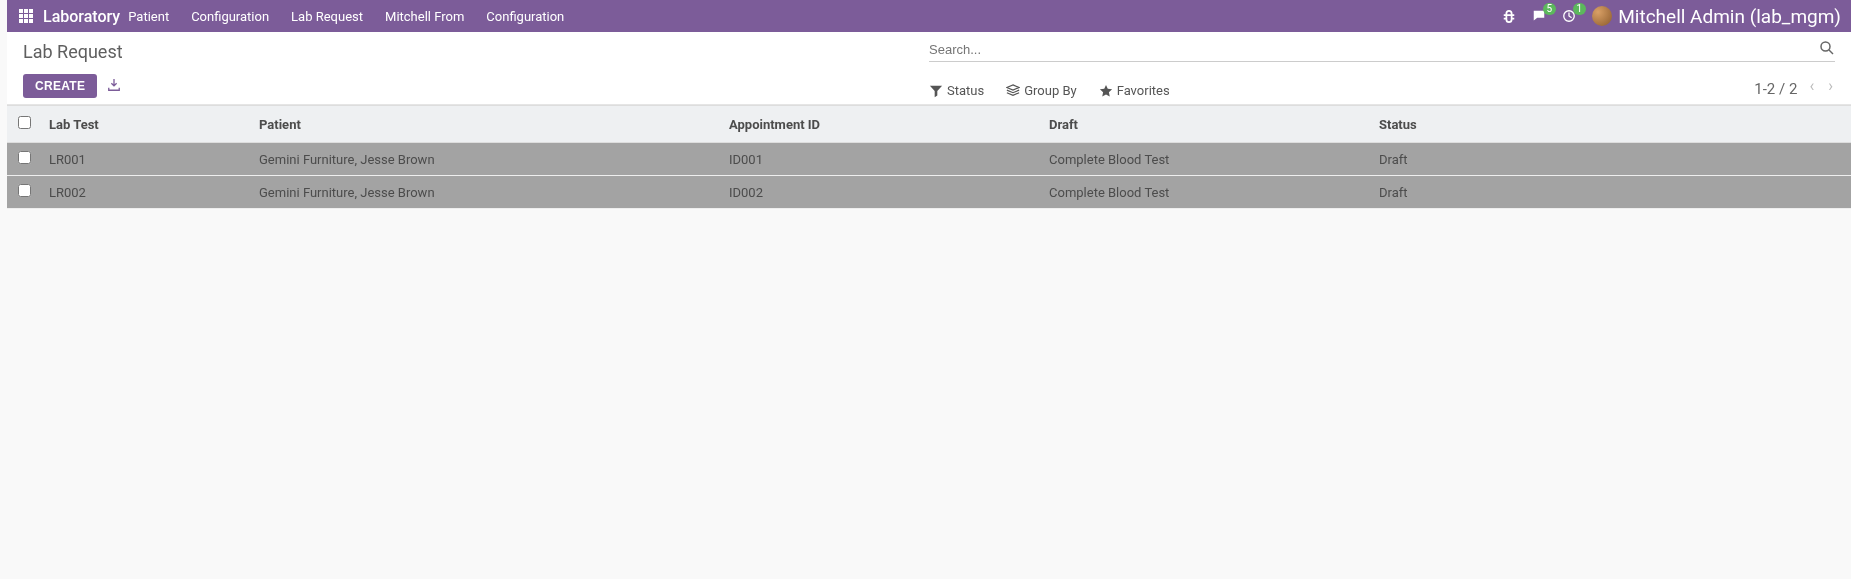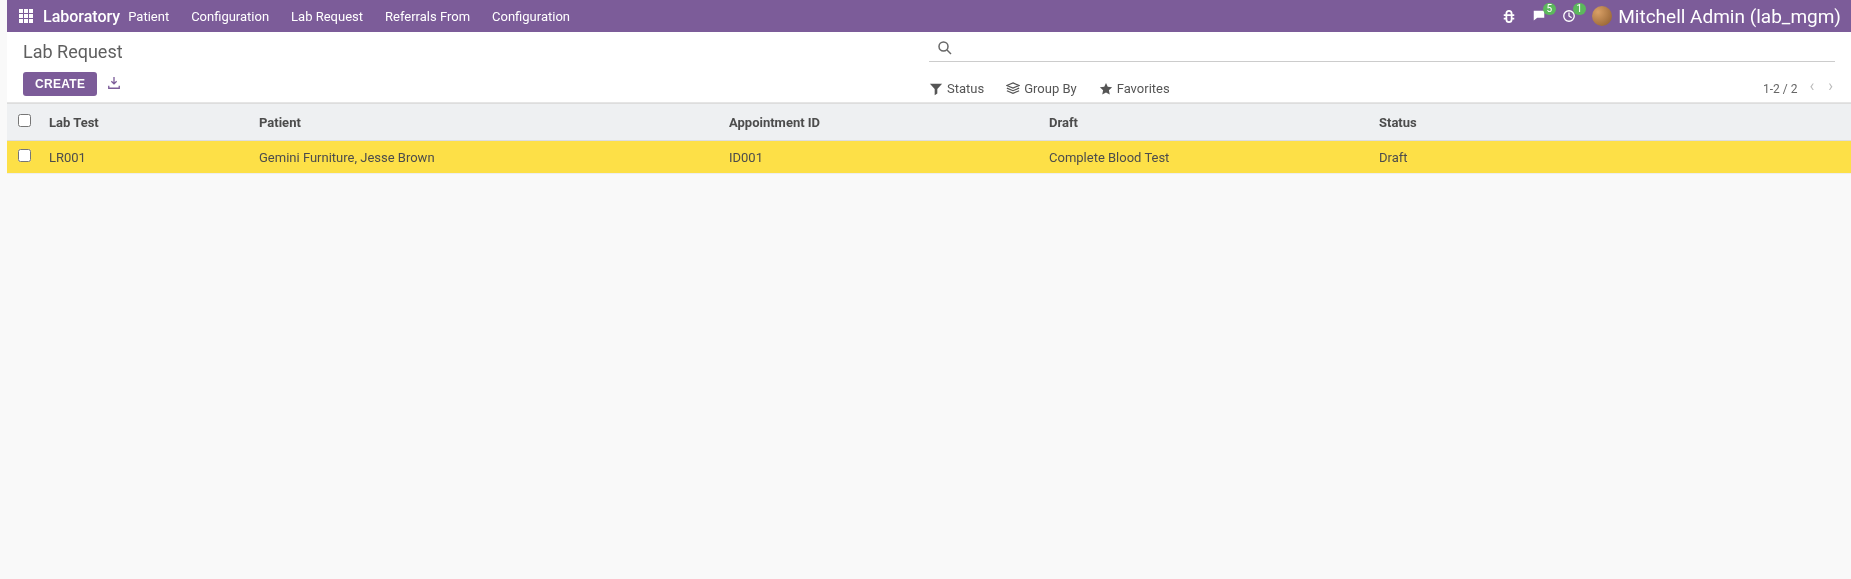--- a/index.html
+++ b/index.html
@@ -95,26 +95,26 @@
   }
   .btn-import {
     color:#7c5c99; cursor:pointer; font-size:14px;
   }
   .cp-center { display:flex; gap:22px; }
   .cp-filter {
     color:#555; font-size:13px; cursor:pointer;
     display:flex; align-items:center; gap:4px;
   }
   .cp-right { margin-left:auto; display:flex; align-items:center; gap:10px; color:#666; }
-  .pager { font-size:12px;margin-top:8px; }
+  .pager { font-size:15px;margin-top:8px; }
   .pager-arrow { color:#bbb; cursor:pointer; padding:0 2px; font-size:16px; user-select:none; }
 
   
   .list {
-    background:#fde047;
+    background:#a3a3a3;
   }
   table { width:100%; border-collapse:collapse; }
   thead th {
     background:#eef0f2; color:#4c4c4c;
     text-align:left; font-weight:700; font-size:13px;
     padding:10px 8px; border-bottom:1px solid #ddd;
     border-top:1px solid #ddd;
   }
   tbody td {
     padding:8px 8px; border-bottom:1px solid #eee;
@@ -145,21 +145,21 @@
       <span></span>
     <span></span>
       <span></span>
       <span></span>
   </div>
   <div class="brand">Laboratory</div>
   <div class="menu">
     <a>Patient</a>
     <a>Configuration</a>
     <a>Lab Request</a>
-    <a>Referrals From</a>
+    <a>Mitchell From</a>
     <a>Configuration</a>
   </div>
   <div class="spacer"></div>
   <div class="systray">
     <div class="tray-item">
       <svg class="ico" viewBox="0 0 16 16">
           <path d="M8 1a4 4 0 0 0-4 4v1H2v2h2v2H2v2h2a4 4 0 0 0 8 0h2v-2h-2V8h2V6h-2V5a4 4 0 0 0-4-4zm-2 4a2 2 0 1 1 4 0v1H6V5zm0 3h4v4a2 2 0 1 1-4 0V8z"></path>
         </svg>
     </div>
     <div class="tray-item">
@@ -179,20 +179,21 @@
       <span class="avatar"></span>
       <span class="username">Mitchell Admin (lab_mgm)</span>
     </div>
   </div>
 </div>
 
 <div class="cp">
   <div class="cp-top">
     <div class="breadcrumb">Lab Request</div>
     <div class="search-wrap">
+      <input type="text" placeholder="Search..." style="">
       <span class="search-icon">
         <svg class="ico-lg" viewBox="0 0 16 16">
             <circle cx="6.5" cy="6.5" r="4.5" fill="none" stroke="currentColor" stroke-width="1.5"></circle>
             <line x1="10" y1="10" x2="14" y2="14" stroke="currentColor" stroke-width="1.5"></line>
           </svg>
       </span>
     </div>
   </div>
   <div class="cp-bottom">
     <div class="cp-left">
@@ -246,15 +247,23 @@
     </thead>
     <tbody id="tbody">
     <tr>
     <td class="col-check"><input type="checkbox" style=""></td>
     <td class="col-labtest">LR001</td>
     <td class="col-patient">Gemini Furniture, Jesse Brown</td>
     <td class="col-appt">ID001</td>
     <td class="col-test">Complete Blood Test</td>
     <td class="col-status">Draft</td>
         </tr>
+        <tr>
+    <td class="col-check"><input type="checkbox" style=""></td>
+    <td class="col-labtest">LR002</td>
+    <td class="col-patient">Gemini Furniture, Jesse Brown</td>
+    <td class="col-appt">ID002</td>
+    <td class="col-test">Complete Blood Test</td>
+    <td class="col-status">Draft</td>
+        </tr>
       </tbody>
   </table>
 </div>
 
 </body></html>

